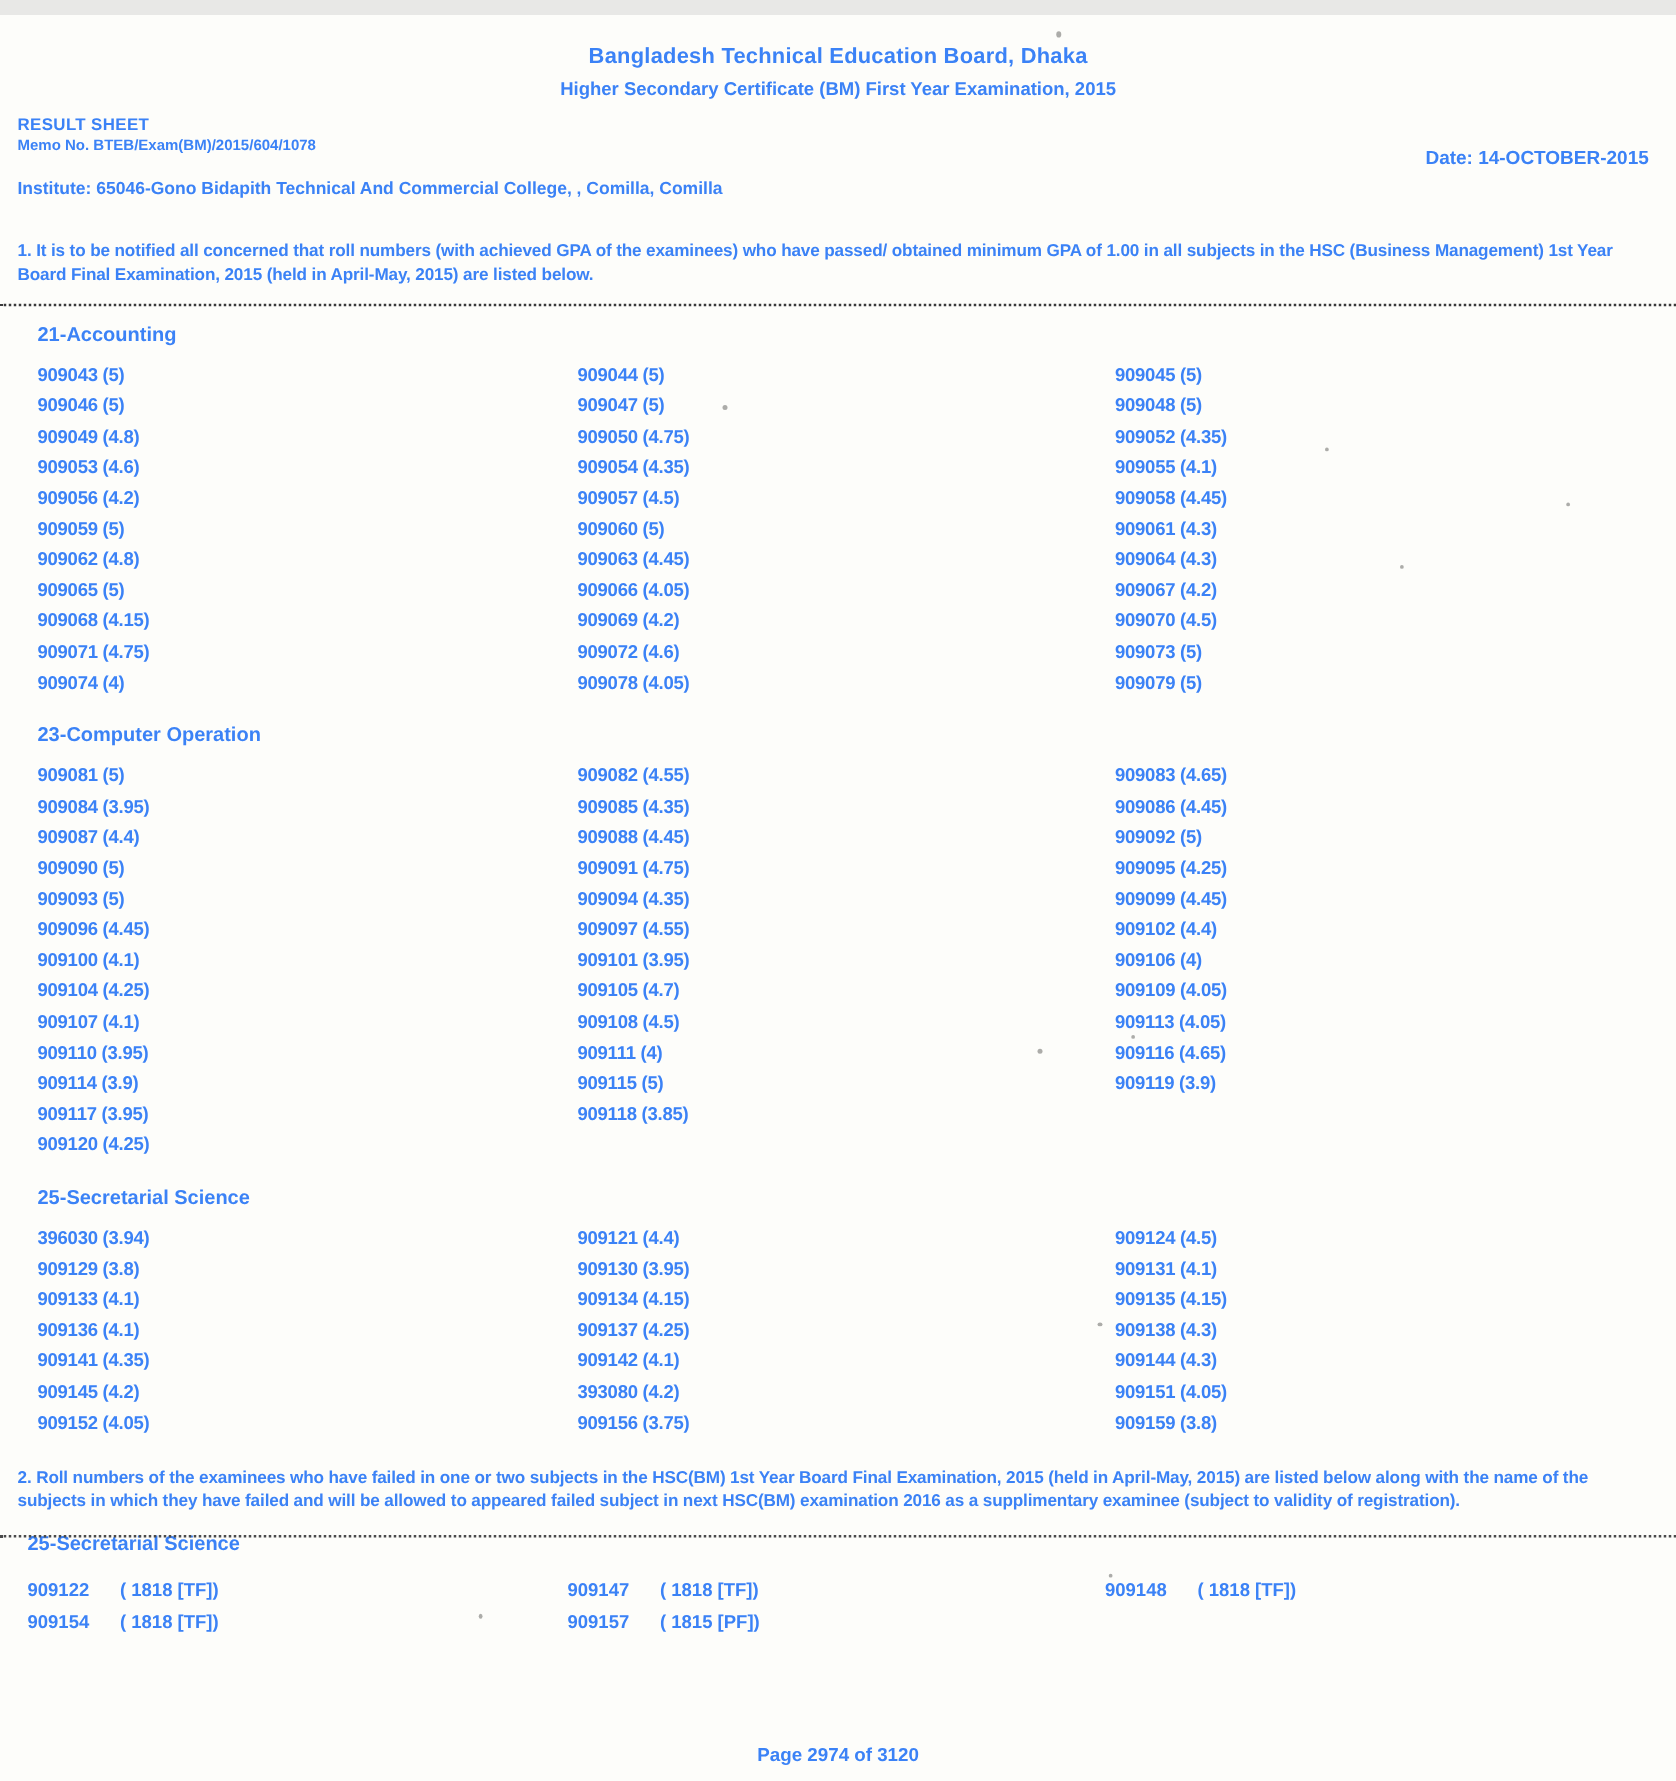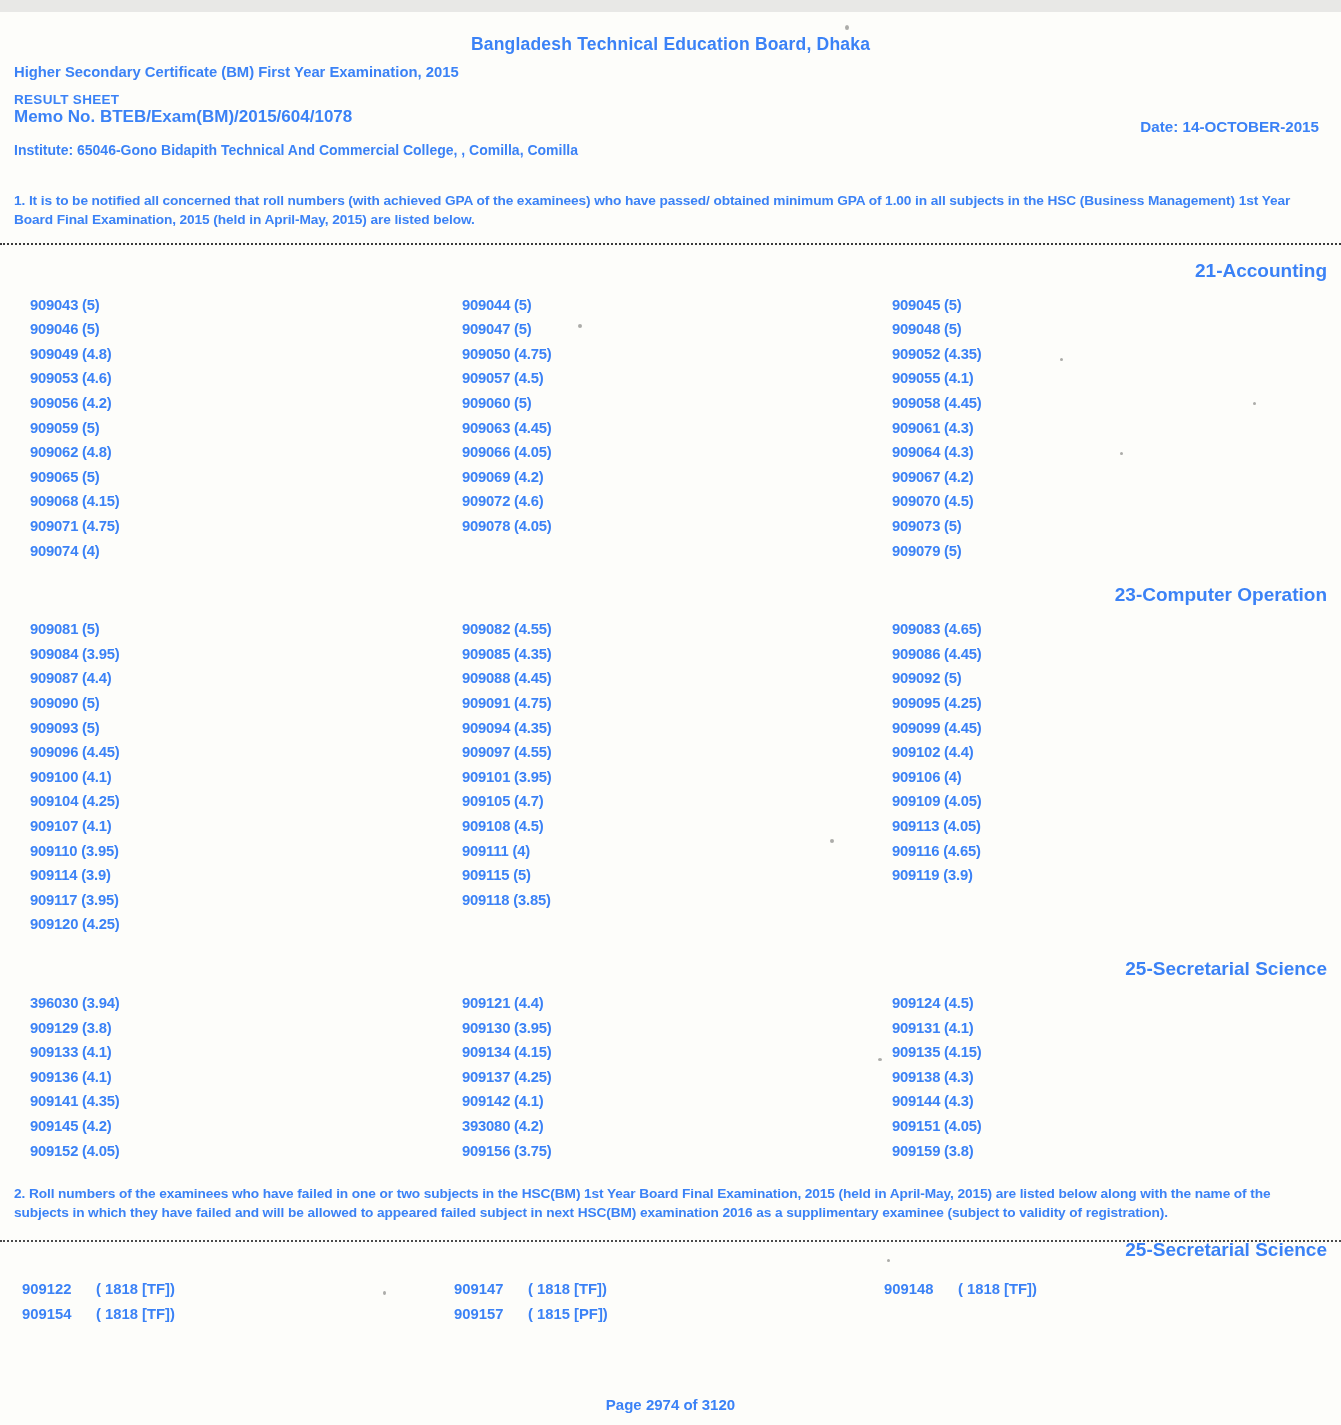--- a/index.html
+++ b/index.html
@@ -11,40 +11,40 @@
     font-family:"Liberation Sans", sans-serif;
     color:#3b82f6;
     overflow:hidden;
     box-sizing:border-box;
     padding:22px 14px 0 14px;
   }
   .org{
     text-align:center;font-size:17.5px;font-weight:700;letter-spacing:.2px;margin:0;
   }
   .exam{
-    font-size:14.8px;font-weight:700;margin:9px 0 0 0;
+    text-align:center;font-size:14.8px;font-weight:700;margin:9px 0 0 0;
   }
   .sheet-title{
     font-size:13.5px;font-weight:700;letter-spacing:.3px;margin:12px 0 0 0;
   }
   .memo-row{position:relative;margin-top:0px;height:24px;}
-  .memo{font-size:17px;font-weight:700;}
+  .memo{font-size:12px;font-weight:700;}
   .date{position:absolute;right:8px;top:11px;font-size:15.2px;font-weight:700;}
   .institute{margin-top:11px;font-size:14px;font-weight:700;}
   .para{
     margin-top:33px;font-size:13.7px;font-weight:600;line-height:19px;
     letter-spacing:-0.1px;text-align:left;position:relative;
   }
   .dotted-sep{
     border:none;border-top:2px dotted #3a3a3a;height:0;margin:3px -14px 0 -14px;
   }
   .sections{margin-top:15px;}
   .roll-section{margin-bottom:17px;}
   .sec-title{
-    font-size:19px;font-weight:700;padding-left:16px;margin-bottom:15px;text-align:right;
+    font-size:16px;font-weight:700;padding-left:16px;margin-bottom:15px;
   }
   .cols{display:grid;grid-template-columns:432px 430px 1fr;padding-left:16px;}
   .row{
     height:24.6px;font-size:14.8px;font-weight:700;letter-spacing:-0.2px;white-space:nowrap;
   }
   .para2-line{
     position:absolute;left:-14px;right:-14px;top:56px;
     border-top:2px dotted #4a4a4a;height:0;
   }
   .failed-section{margin-top:17px;}
@@ -90,20 +90,21 @@
             <div class="row">909062 (4.8)</div>
             <div class="row">909065 (5)</div>
             <div class="row">909068 (4.15)</div>
             <div class="row">909071 (4.75)</div>
             <div class="row">909074 (4)</div>
           </div>
           <div class="col">
             <div class="row">909044 (5)</div>
             <div class="row">909047 (5)</div>
             <div class="row">909050 (4.75)</div>
+            <div class="row">909054 (4.35)</div>
             <div class="row">909057 (4.5)</div>
             <div class="row">909060 (5)</div>
             <div class="row">909063 (4.45)</div>
             <div class="row">909066 (4.05)</div>
             <div class="row">909069 (4.2)</div>
             <div class="row">909072 (4.6)</div>
             <div class="row">909078 (4.05)</div>
           </div>
           <div class="col">
             <div class="row">909045 (5)</div>

